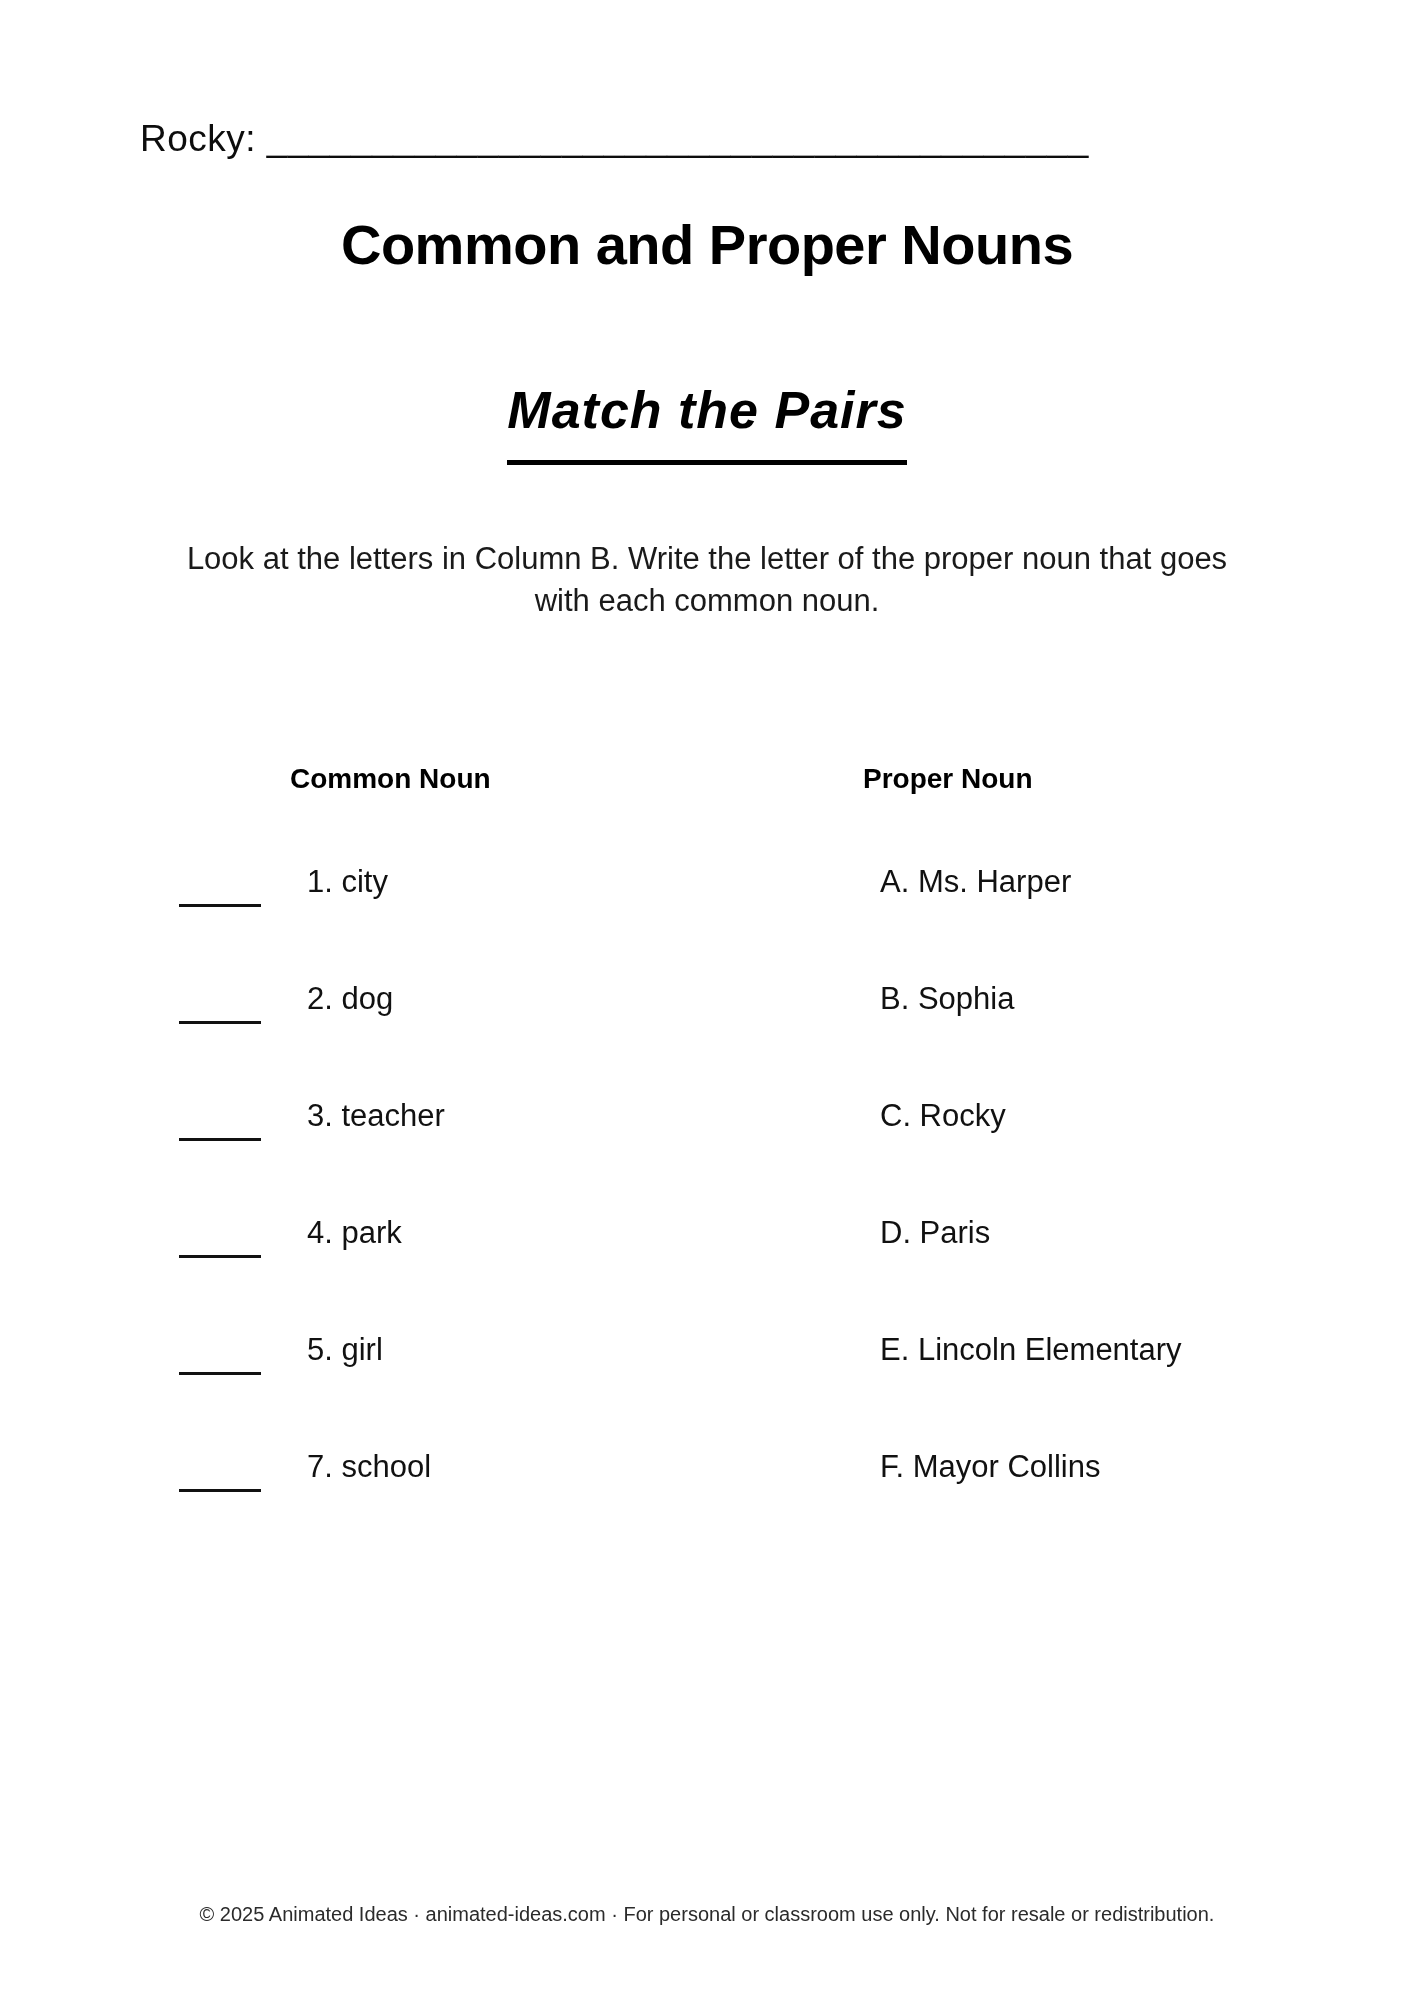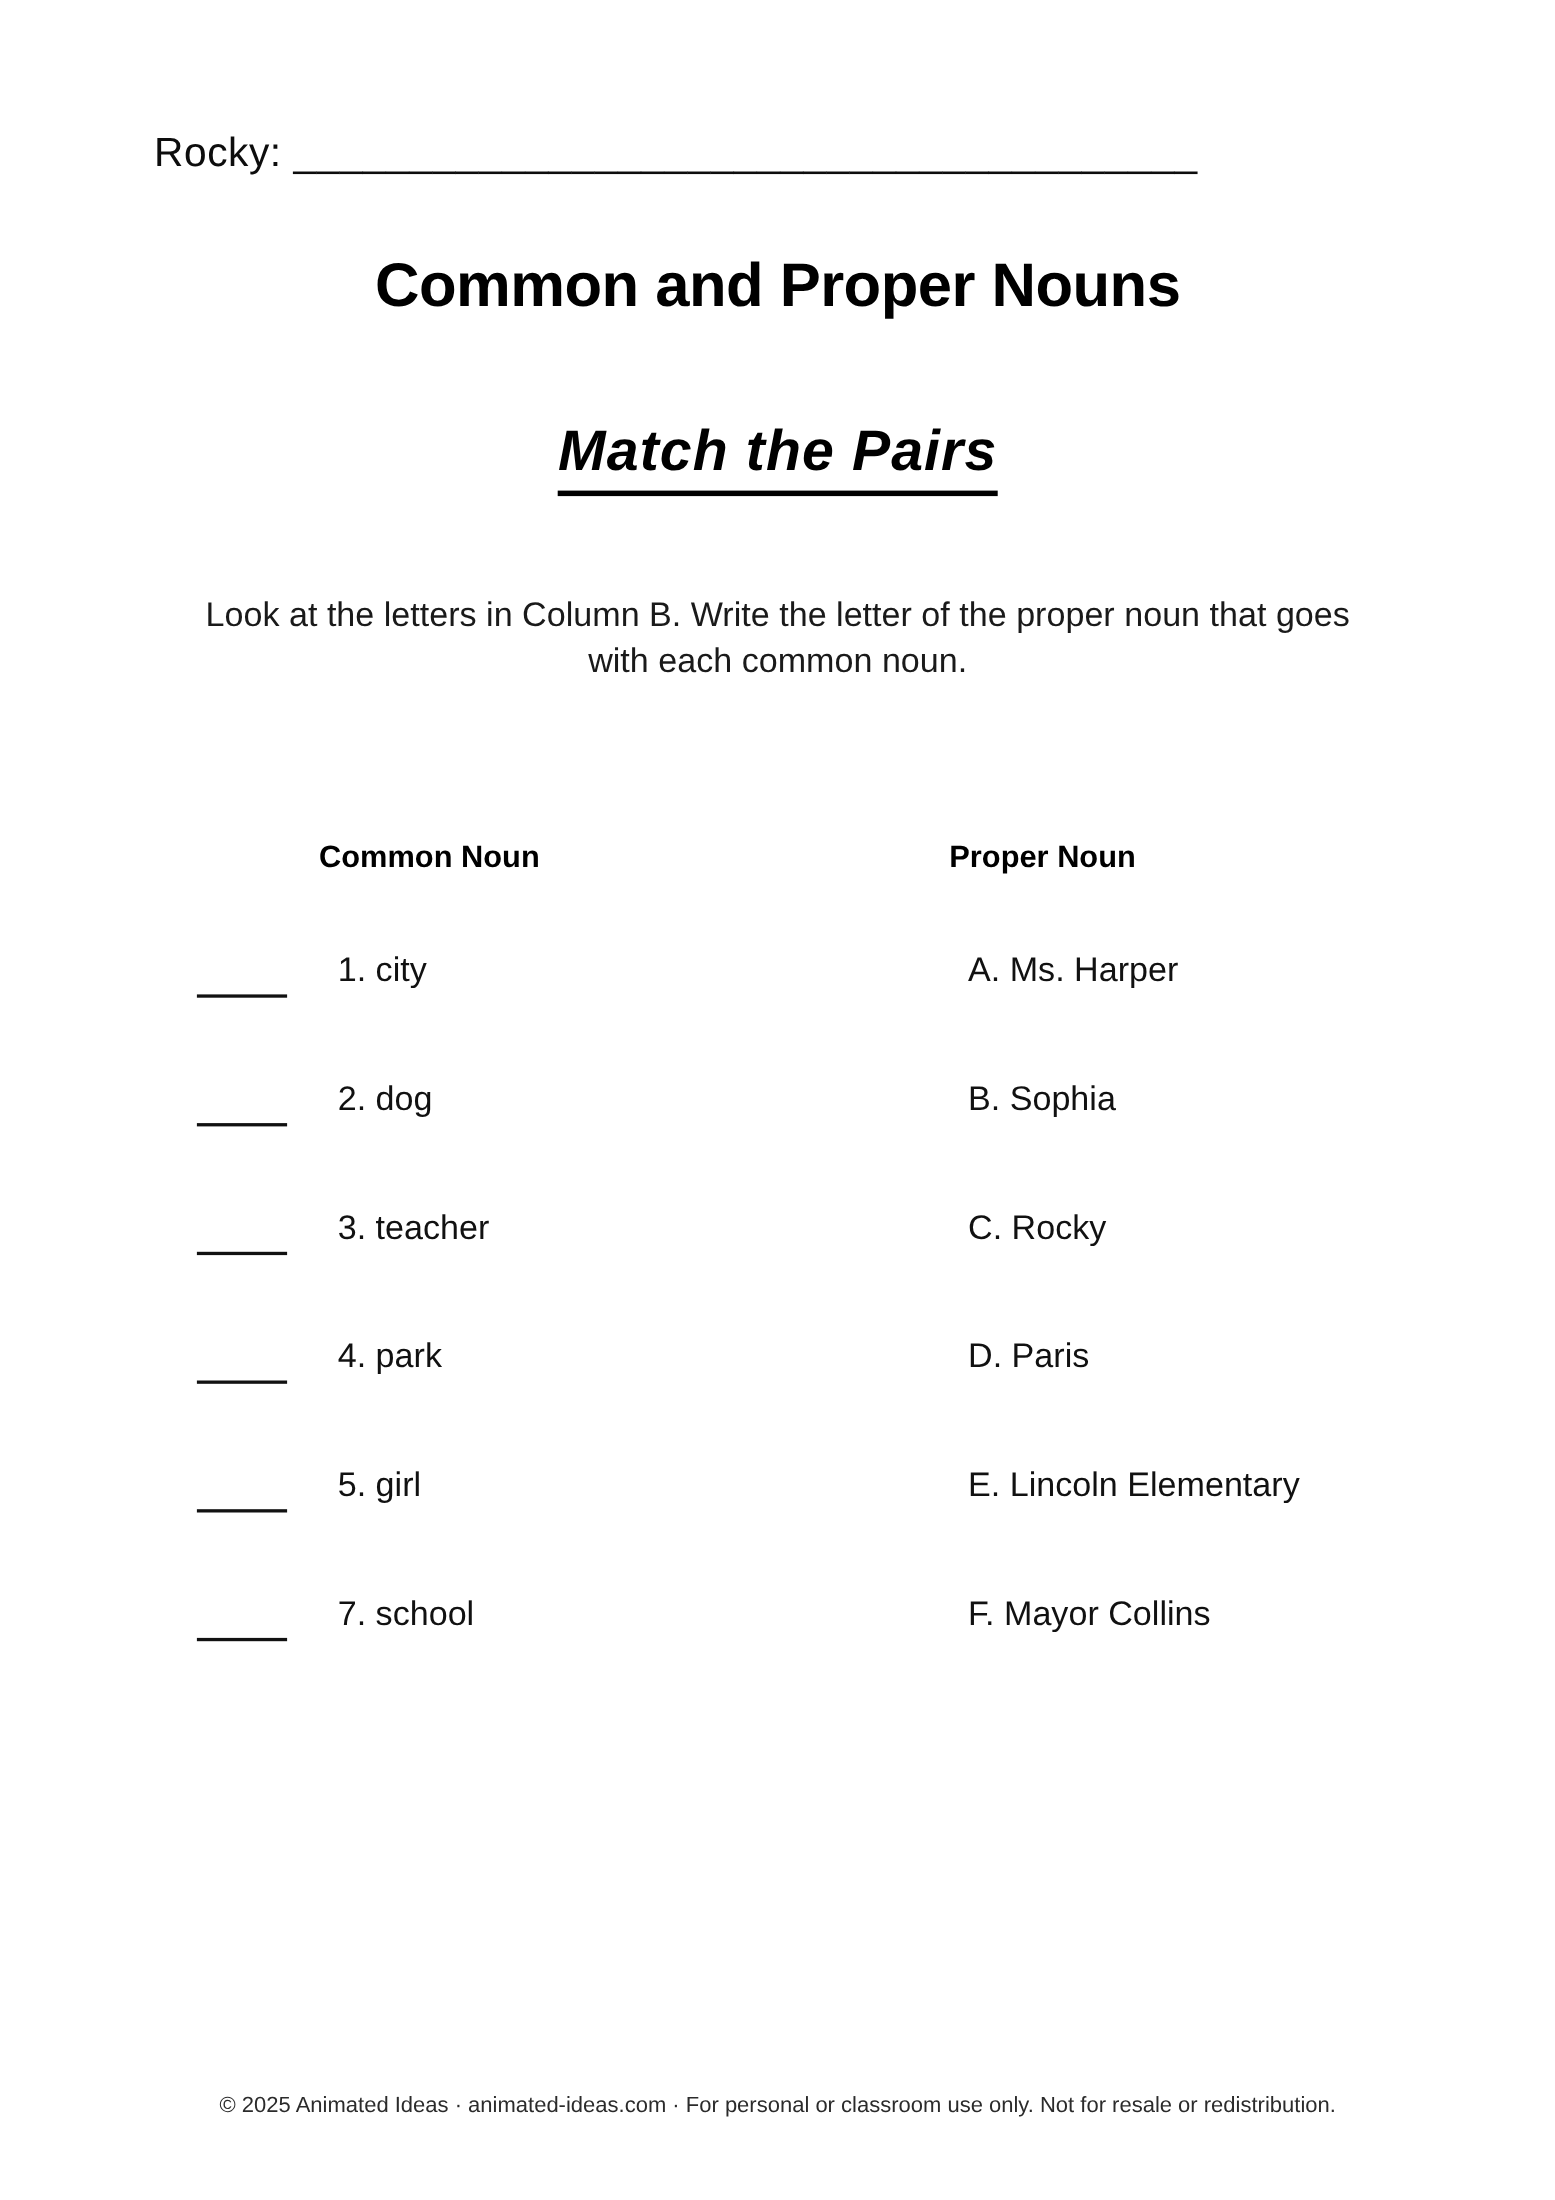--- a/index.html
+++ b/index.html
@@ -28,21 +28,21 @@
     top: 118px;
     left: 140px;
     font-size: 37px;
     letter-spacing: 0.5px;
     white-space: nowrap;
     color: #0d0d0d;
   }
 
   .worksheet-title {
     position: absolute;
-    top: 226px;
+    top: 212px;
     left: 0;
     width: 1414px;
     text-align: center;
     font-size: 56px;
     font-weight: 700;
     letter-spacing: -0.5px;
     color: #000000;
   }
 
   .activity-title {
@@ -52,21 +52,21 @@
     width: 1414px;
     text-align: center;
   }
   .activity-title span {
     display: inline-block;
     font-size: 52px;
     font-weight: 700;
     font-style: italic;
     letter-spacing: 1px;
     border-bottom: 5px solid #000;
-    padding-bottom: 6px;
+    padding-bottom: 20px;
     color: #000000;
   }
 
   .instructions {
     position: absolute;
     top: 538px;
     left: 170px;
     width: 1074px;
     text-align: center;
     font-size: 31px;

